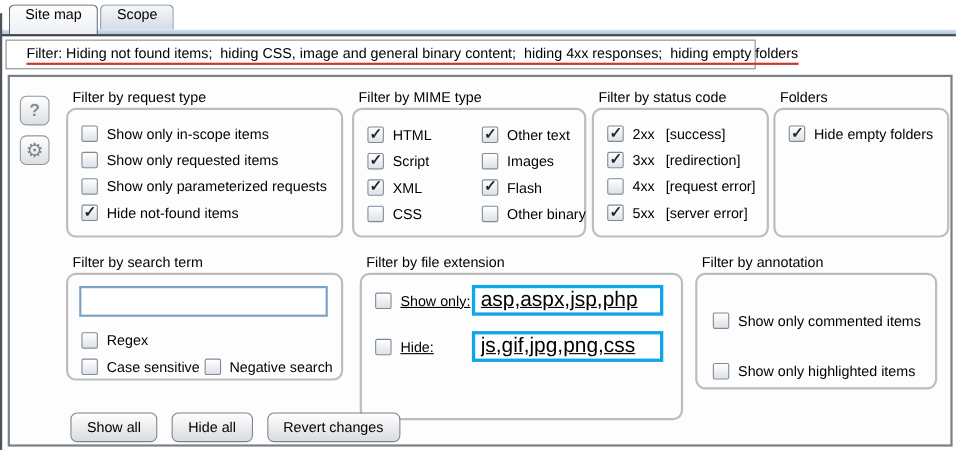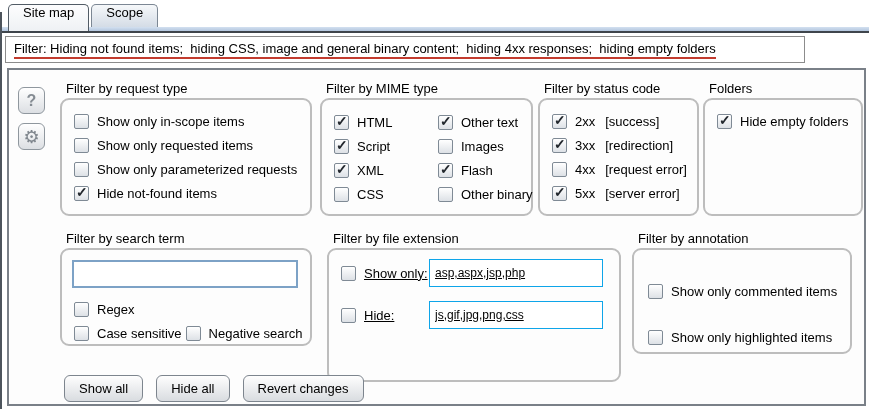--- a/index.html
+++ b/index.html
@@ -15,22 +15,22 @@
   .tabs { position:absolute; left:8px; bottom:2px; display:flex; align-items:flex-end; }
   .tab { border-radius:5px 5px 0 0; padding:0 14px; display:flex; align-items:flex-start; cursor:default; }
   .tab.selected { height:27px; z-index:3; background:linear-gradient(#fdfdfe,#eef1f4);
       border:1px solid #525c66; border-bottom:none; }
   .tab.unselected { height:23px; margin-bottom:4px; margin-left:2px; z-index:1;
       background:linear-gradient(#f6f8fa,#d4dce6); border:1px solid #7c8794; border-bottom:none; }
 
   .left-edge { position:absolute; left:0; top:12px; width:2px; height:397px; background:#4d545c; }
 
   
-  .filterbar { position:absolute; left:5px; top:36px; width:800px; height:27px;
-      border:1px solid #8c8c8c; background:#fff; display:flex; align-items:center; padding-left:8px; }
+  .filterbar { position:absolute; left:5px; top:36px; width:682px; height:27px;
+      border:1px solid #8c8c8c; background:#fff; display:flex; align-items:center; padding-left:18px; }
   .filterbar .ftext { white-space:pre; border-bottom:2px solid var(--underline,#c23b2e); padding-bottom:1px; }
 
   
   .panel { position:absolute; left:7px; top:68px; width:859px; height:338px;
       border:2px solid #7a8088; background:#fdfdfd; }
 
   .sq-btn { position:absolute; width:27px; height:27px; border:1px solid #8f979e; border-radius:6px;
       background:linear-gradient(#ffffff,#dcdfe3); display:flex; align-items:center; justify-content:center;
       cursor:pointer; color:#858c93; }
   .sq-btn.help { left:9px; top:17px; font-weight:bold; font-size:16px; }
@@ -59,22 +59,22 @@
   .search-input { position:absolute; left:12px; top:12px; width:226px; height:28px;
       border:2px solid #7da2c6; background:#fff; font-family:"Liberation Sans",sans-serif; font-size:13px;
       padding:0 4px; outline:none; }
   .search-rows { position:absolute; left:14px; top:50px; display:flex; flex-direction:column; gap:2px; }
   .row-inline { display:flex; align-items:center; gap:4px;text-align:center; }
 
   
   .ext-rows { position:absolute; left:14px; top:10px; display:flex; flex-direction:column; gap:12px; }
   .ext-row { display:flex; align-items:center; height:30px;text-decoration:underline; }
   .ext-label-cell { width:88px; display:flex; align-items:center; }
-  .ext-input { width:174px; height:28px; border:1px solid #0ea5e9; background:#fff; padding:0 5px;
-      font-family:"Liberation Sans",sans-serif; font-size:12px; outline:none; }
+  .ext-input { width:174px; height:28px; border:3px solid #0ea5e9; background:#fff; padding:0 5px;
+      font-family:"Liberation Sans",sans-serif; font-size:19px; outline:none; }
 
   
   .anno-rows { position:absolute; left:16px; top:32px; display:flex; flex-direction:column; gap:24px; }
 
   
   .btn-row { position:absolute; left:55px; top:305px; display:flex; gap:13px; }
   .push-btn { height:27px; padding:0 14px; border:1px solid #7d858e; border-radius:6px;
       background:linear-gradient(#fefefe,#d9dce0); font-family:"Liberation Sans",sans-serif;
       font-size:13px; color:#000; cursor:pointer; }
 </style>

